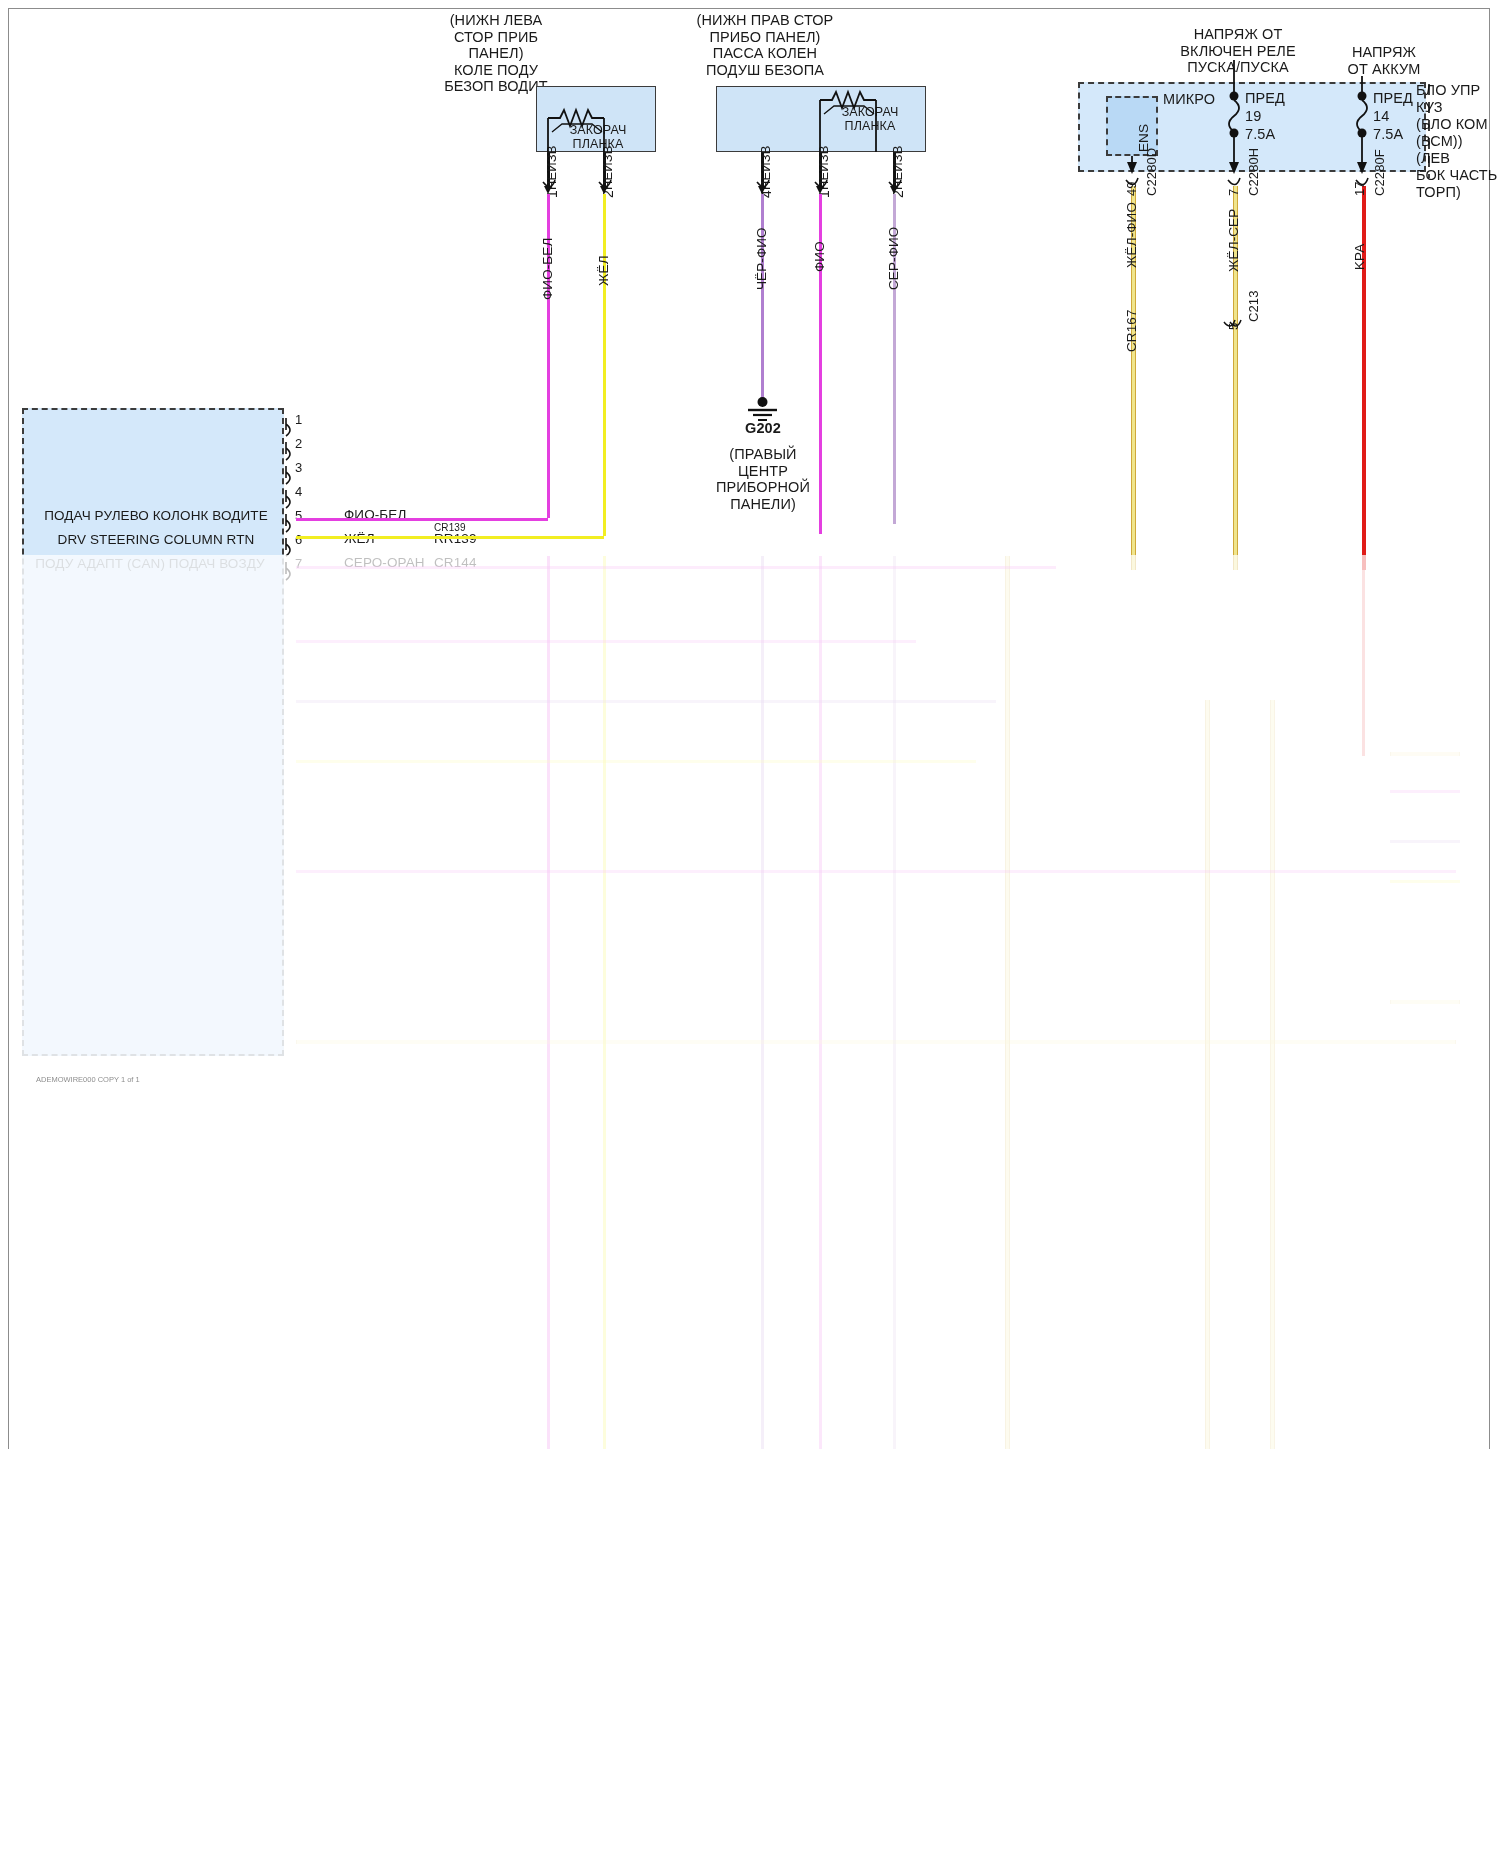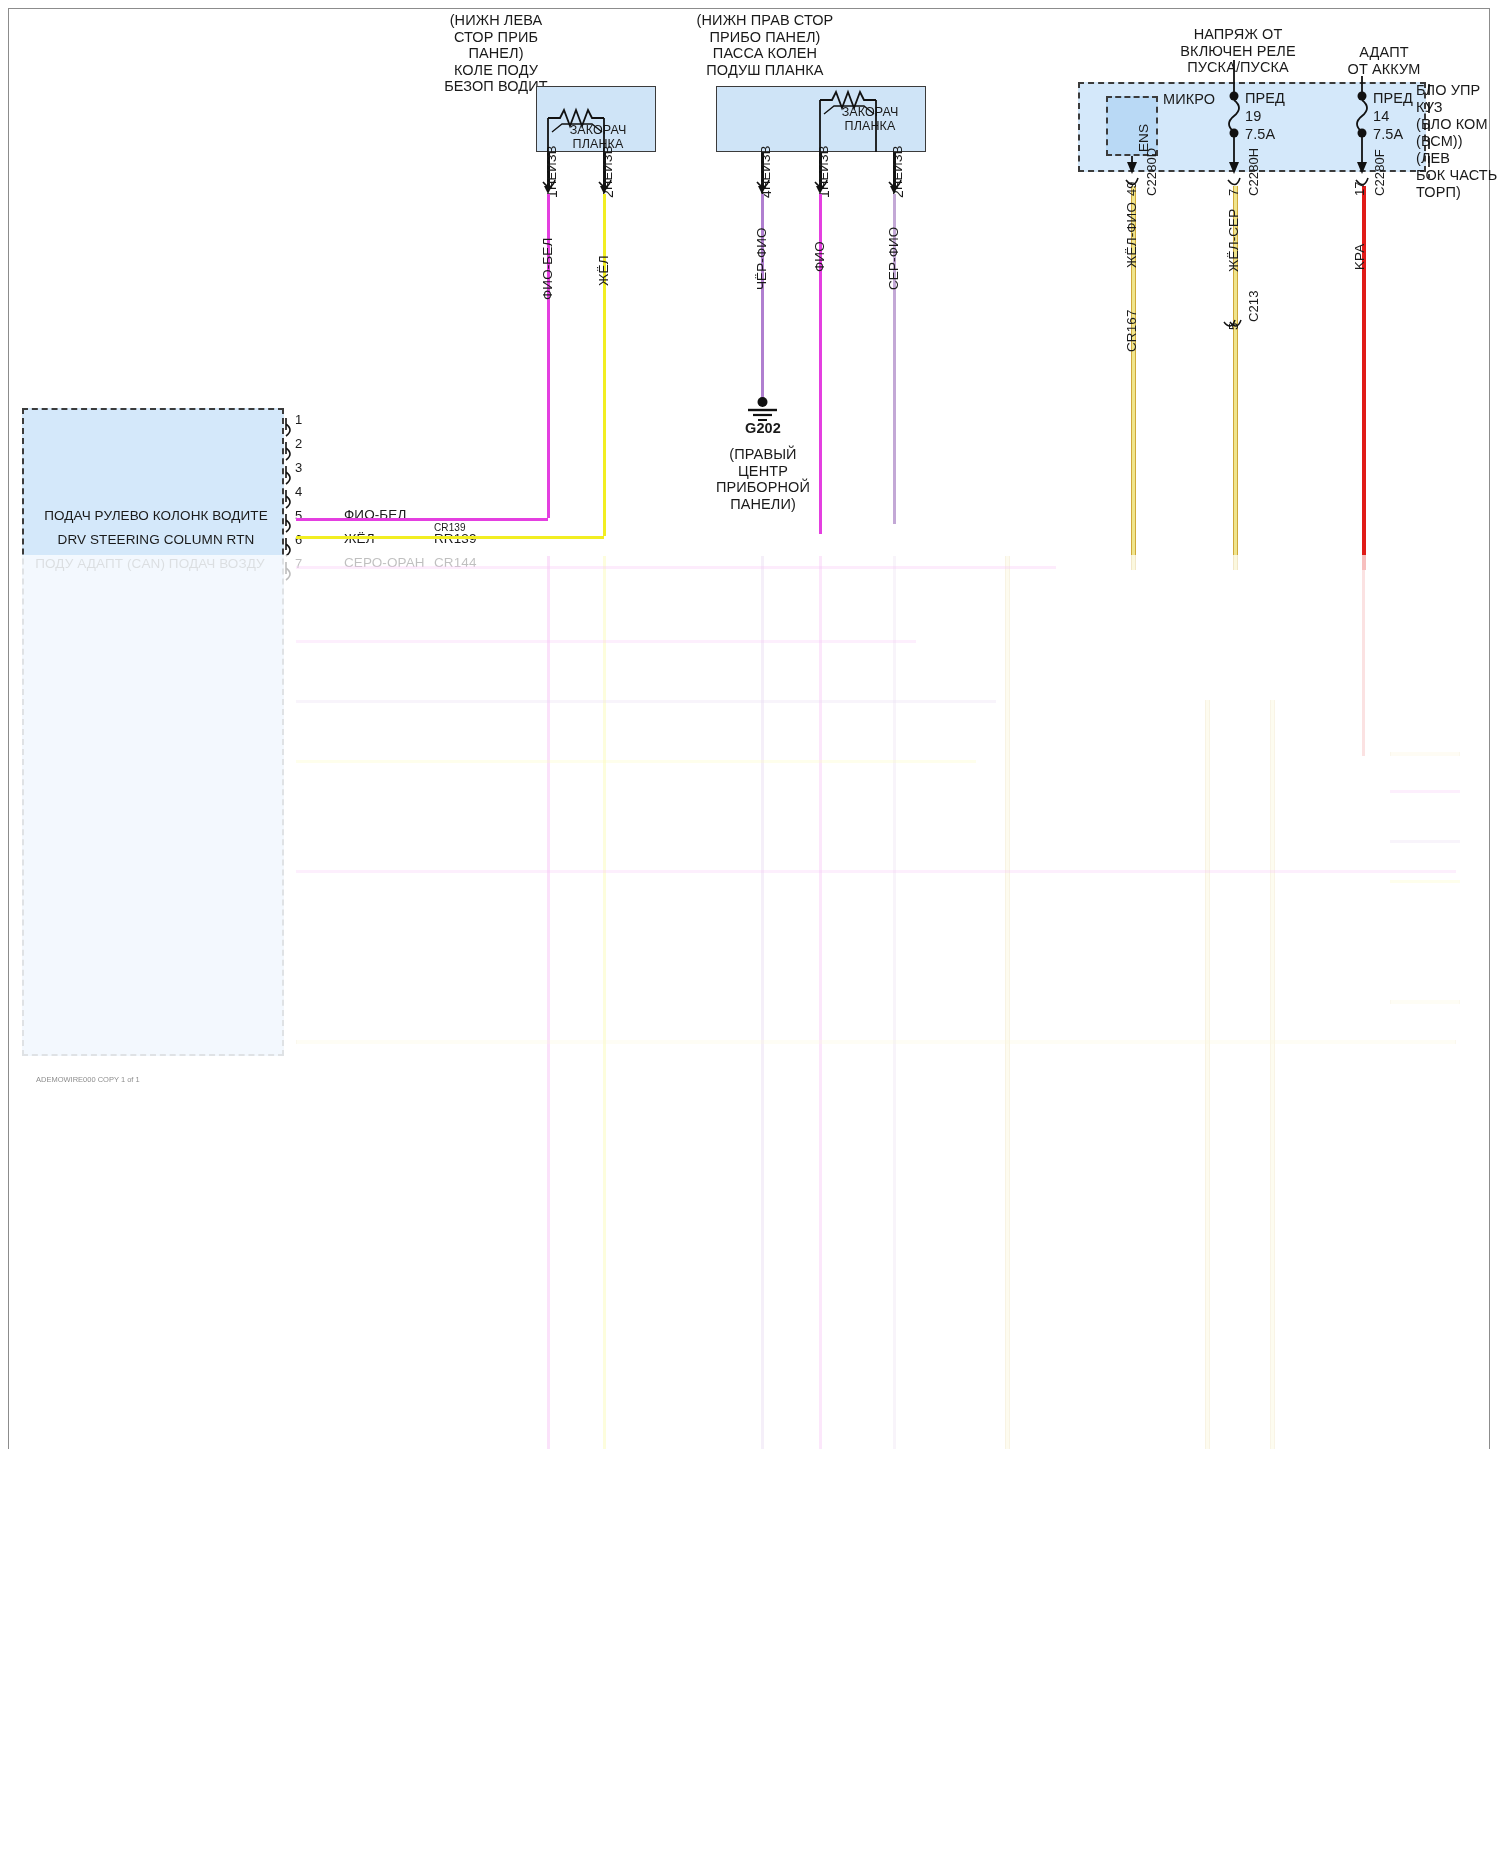--- a/index.html
+++ b/index.html
@@ -108,21 +108,21 @@
   <div class="vert" style="left:600px;top:190px;font-size:13px;">НЕИЗВ</div>
 
   <div class="wire w-v mag" style="left:547px;top:194px;height:324px;"></div>
   <div class="wire w-v yel" style="left:603px;top:194px;height:342px;"></div>
   <div class="vert" style="left:540px;top:300px;font-size:13.5px;">ФИО-БЕЛ</div>
   <div class="vert" style="left:596px;top:286px;font-size:13.5px;">ЖЁЛ</div>
 
   <div class="lbl ctr" style="left:660px;top:12px;width:210px;">(НИЖН ПРАВ СТОР
 ПРИБО ПАНЕЛ)
 ПАССА КОЛЕН
-ПОДУШ ПЛАНКА</div>
+ПОДУШ БЕЗОПА</div>
 
   <div class="box" style="left:716px;top:86px;width:210px;height:66px;"></div>
   <svg class="svgl" width="1500" height="1861" style="z-index:5">
     <polyline points="820,100 832,100 836,92 842,108 848,92 854,108 860,92 864,100 876,100" fill="none" stroke="#111" stroke-width="1.8"></polyline>
     <polyline points="820,100 820,152" fill="none" stroke="#111" stroke-width="1.8"></polyline>
     <polyline points="876,100 876,152" fill="none" stroke="#111" stroke-width="1.8"></polyline>
     <polyline points="824,114 834,106 864,106 874,114" fill="none" stroke="#111" stroke-width="1.3"></polyline>
   </svg>
   <div class="lbl ctr" style="left:812px;top:106px;width:116px;font-size:12.5px;line-height:13.5px;">ЗАКОРАЧ
 ПЛАНКА</div>
@@ -160,21 +160,21 @@
   </svg>
   <div class="lbl ctr" style="left:700px;top:420px;width:126px;font-weight:bold;">G202</div>
   <div class="lbl ctr" style="left:690px;top:446px;width:146px;">(ПРАВЫЙ
 ЦЕНТР
 ПРИБОРНОЙ
 ПАНЕЛИ)</div>
 
   <div class="lbl ctr" style="left:1148px;top:26px;width:180px;">НАПРЯЖ ОТ
 ВКЛЮЧЕН РЕЛЕ
 ПУСКА/ПУСКА</div>
-  <div class="lbl ctr" style="left:1322px;top:44px;width:124px;">АДАПТ
+  <div class="lbl ctr" style="left:1322px;top:44px;width:124px;">НАПРЯЖ
 ОТ АККУМ</div>
 
   <div class="box dash" style="left:1078px;top:82px;width:348px;height:90px;"></div>
   <div class="box" style="left:1106px;top:96px;width:52px;height:60px;border:2px dashed #3b3b3b;background:#b9d9f5;"></div>
   <div class="vert" style="left:1136px;top:152px;font-size:13.5px;">ENS</div>
   <div class="lbl" style="left:1163px;top:91px;">МИКРО</div>
 
   <svg class="svgl" width="1500" height="1861" style="z-index:8">
 
     <line x1="1234" y1="60" x2="1234" y2="94" stroke="#111" stroke-width="1.8"></line>

